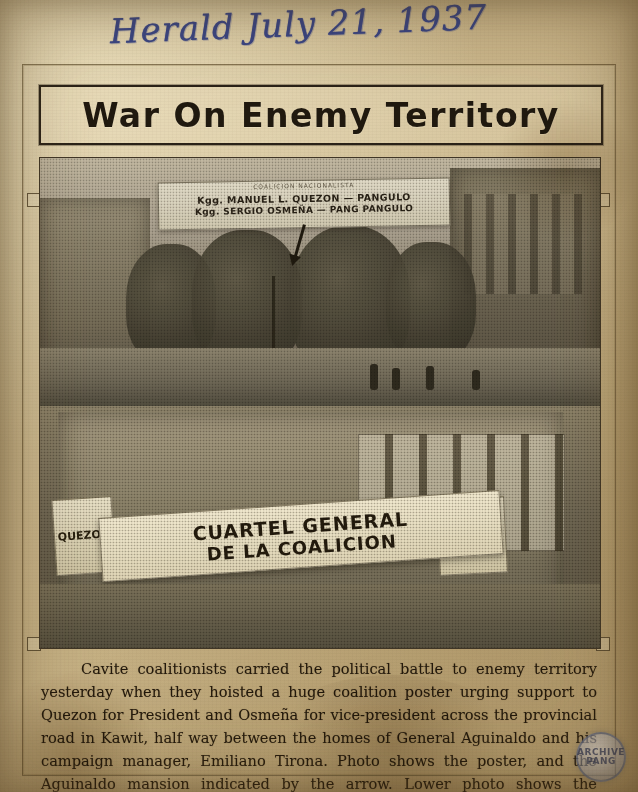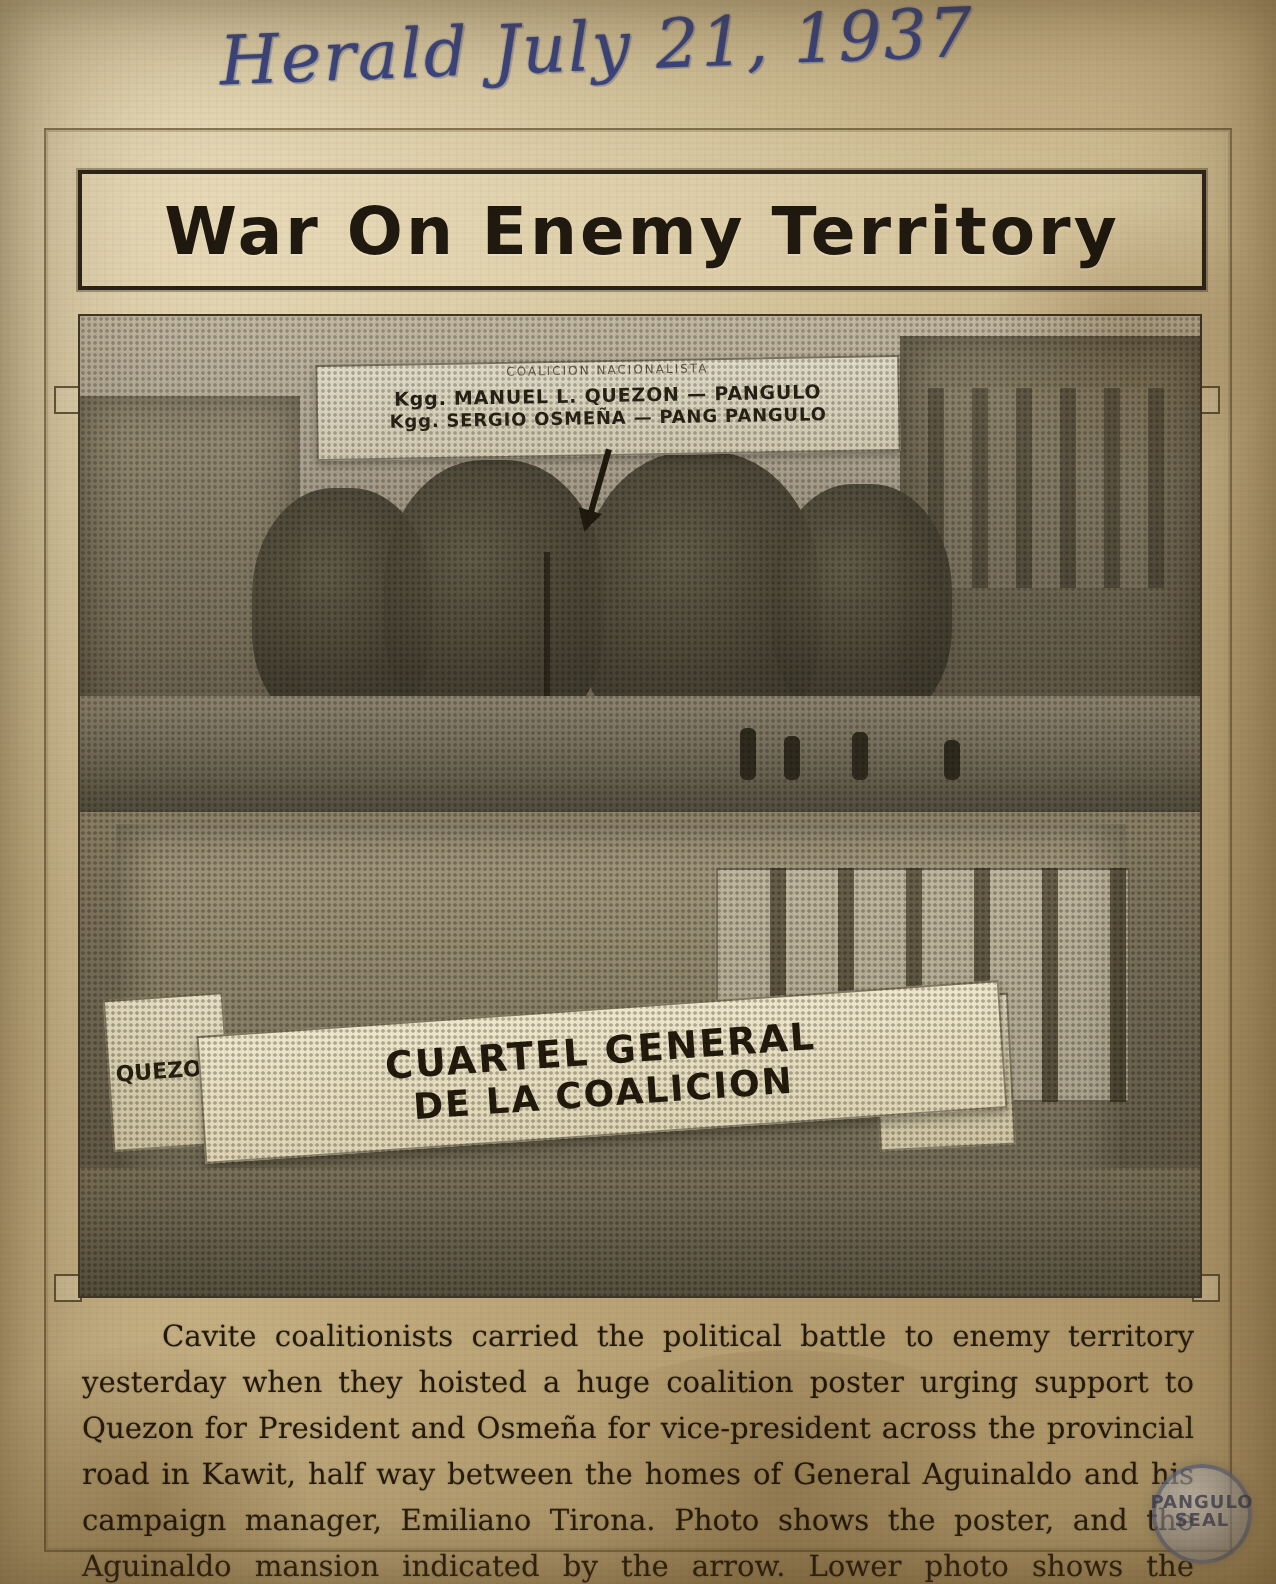--- a/index.html
+++ b/index.html
@@ -445,17 +445,17 @@
 
     </div>
 
     <div class="caption">Cavite coalitionists carried the political battle to enemy territory yesterday when they hoisted a huge coalition poster urging support to Quezon for President and Osmeña for vice-president across the provincial road in Kawit, half way between the homes of General Aguinaldo and his campaign manager, Emiliano Tirona.  Photo shows the poster, and the Aguinaldo mansion indicated by the arrow.  Lower photo shows the coalition headquarters in Cavite.</div>
 
     <div class="stain s1"></div>
     <div class="stain s2"></div>
     <div class="stain s3"></div>
   </div>
 
-  <div class="seal">PANGULO SEAL</div>
+  <div class="seal">ARCHIVE PANG</div>
 
   <div class="grain"></div>
   <div class="vignette"></div>
 </div>
 
 </body></html>

